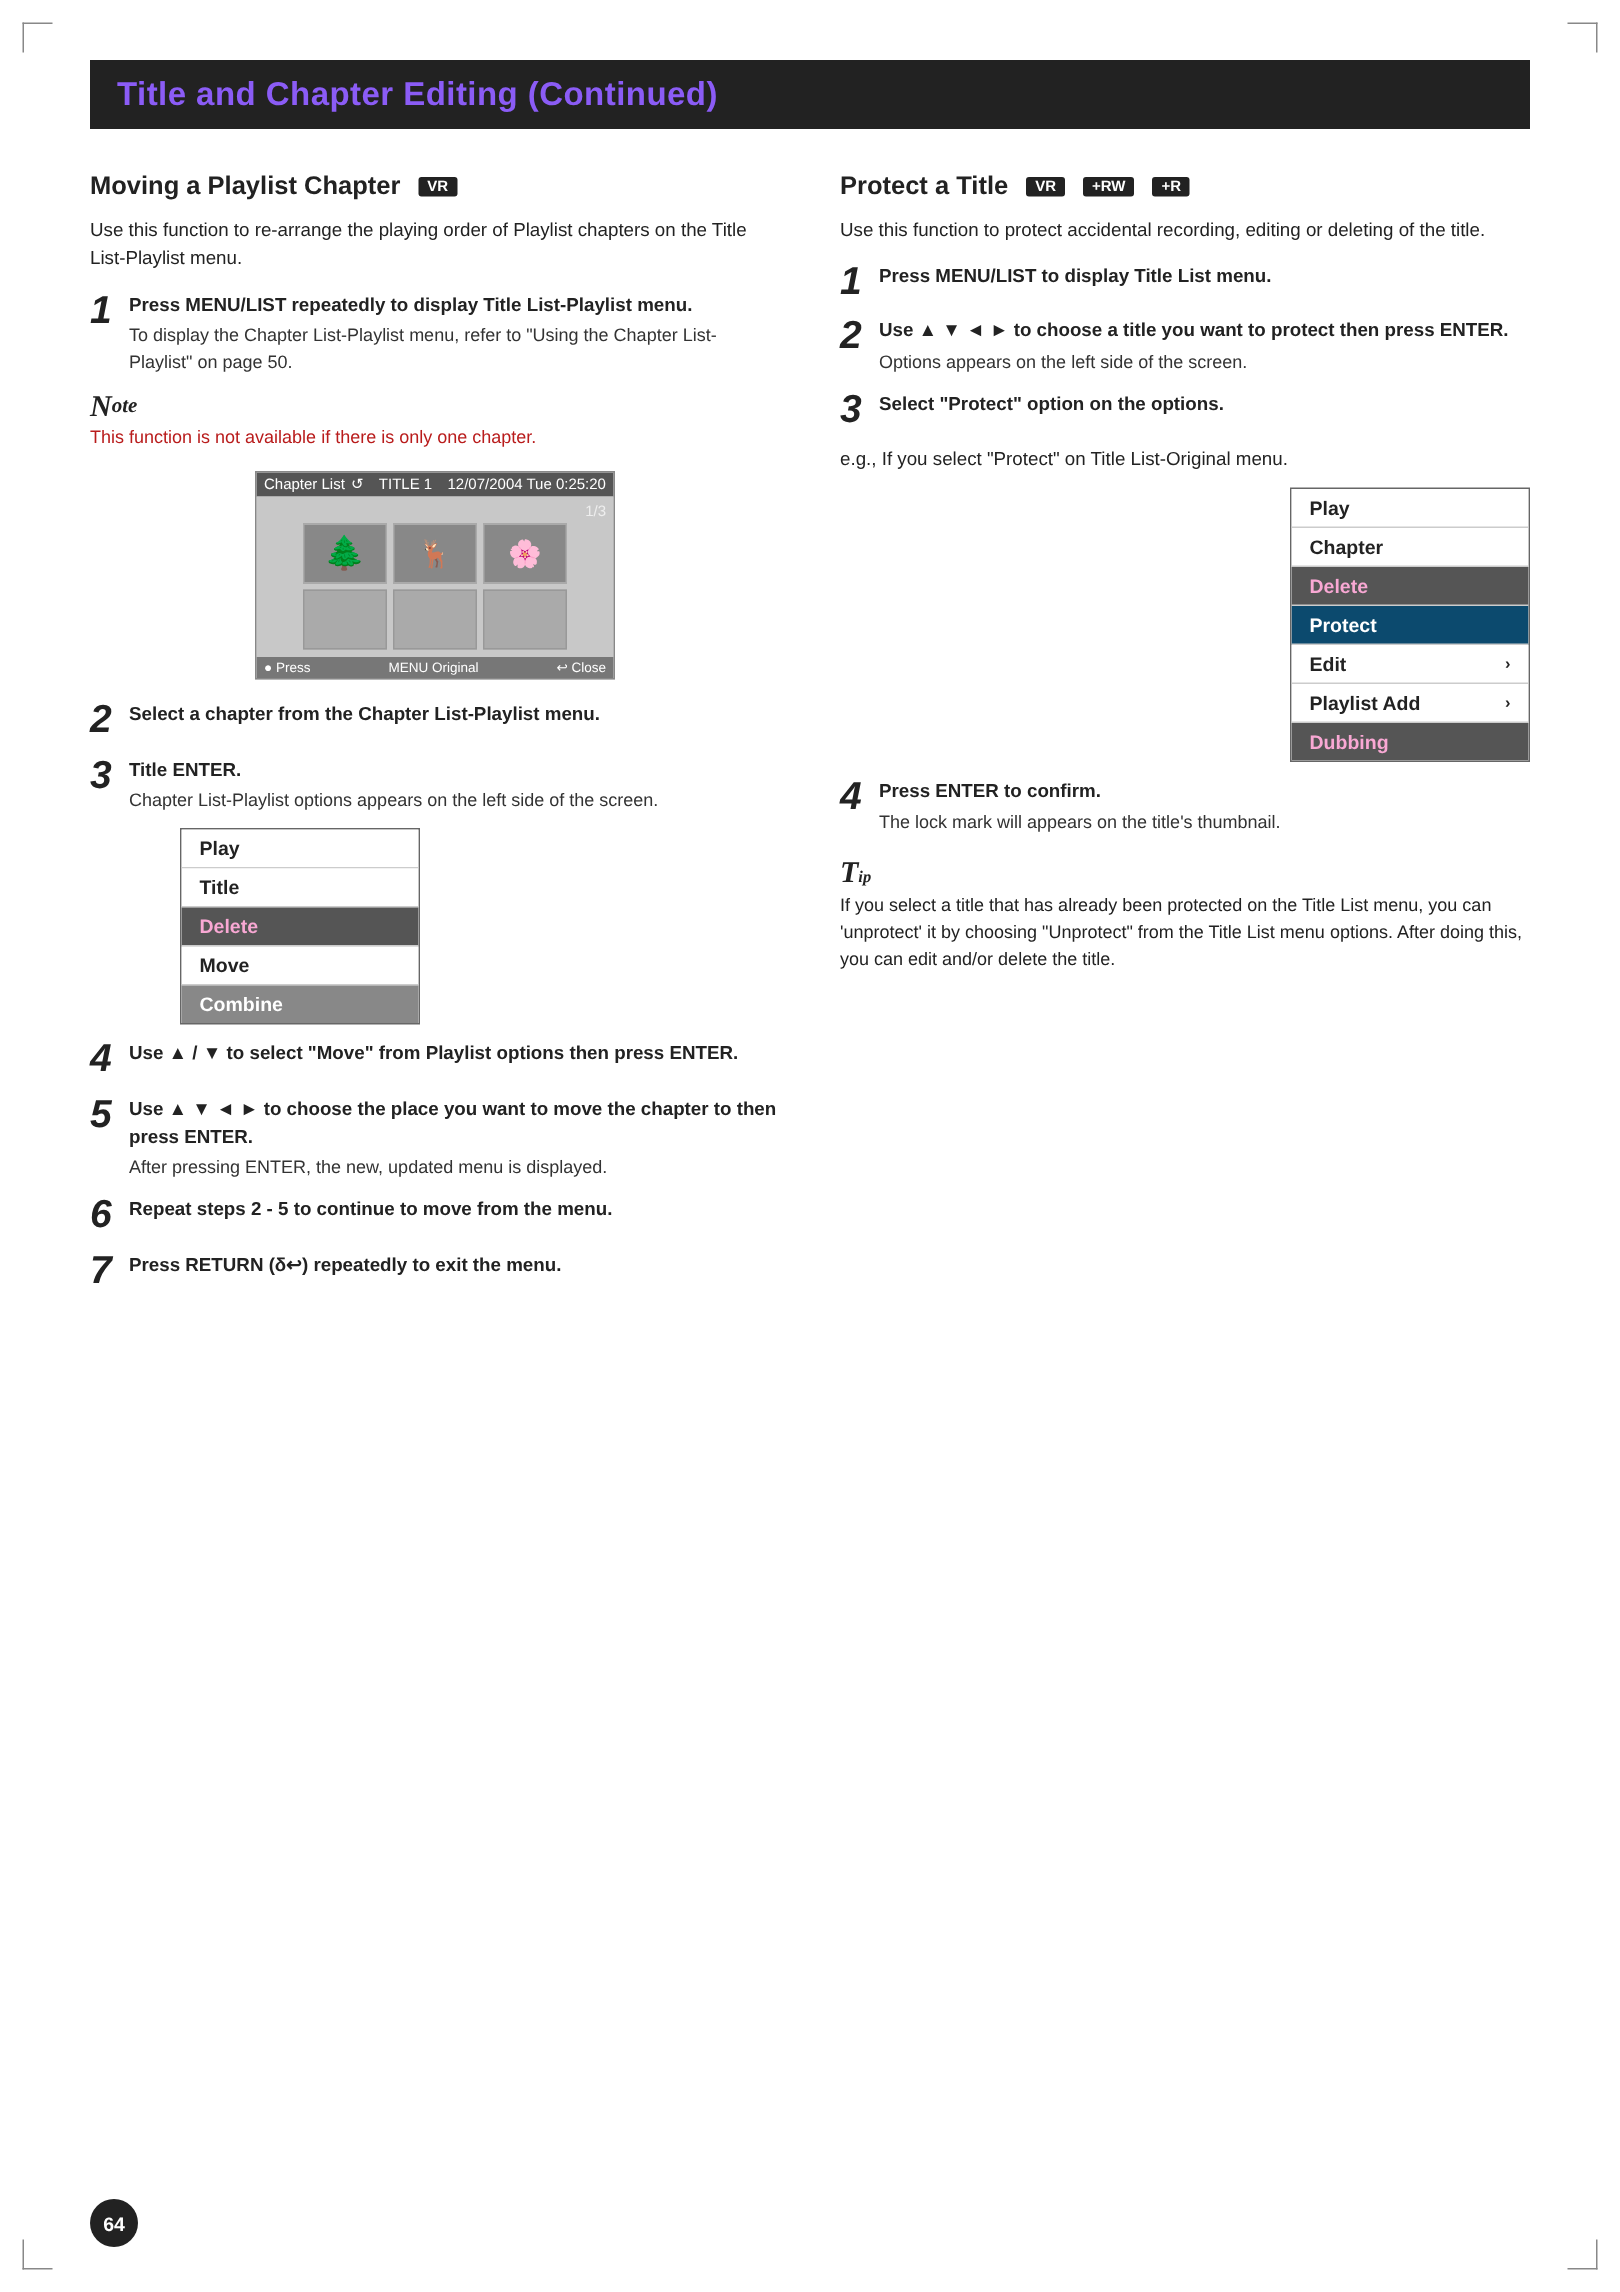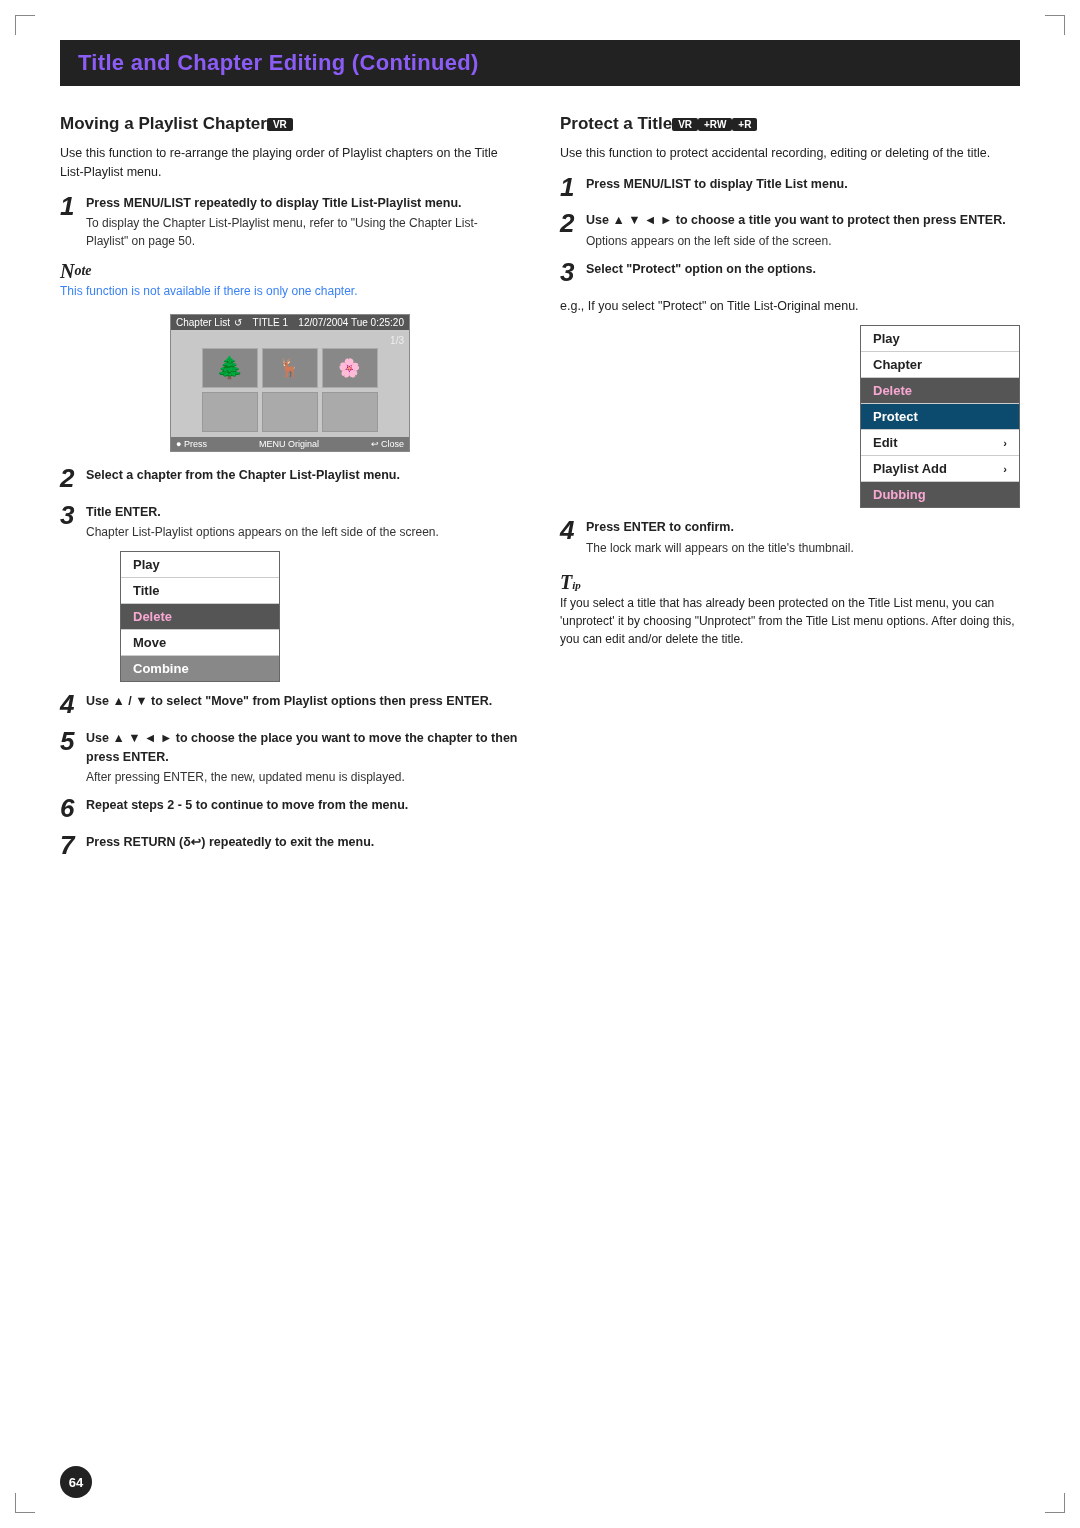--- a/index.html
+++ b/index.html
@@ -52,21 +52,21 @@
     .col-left { flex: 1; }
     .col-right { flex: 1; }
 
     
     .section-header {
       font-size: 17px;
       font-weight: bold;
       margin-bottom: 10px;
       display: flex;
       align-items: center;
-      gap: 0;
+      gap: 12px;
     }
 
     .badge {
       display: inline-block;
       background: #222;
       color: #fff;
       font-size: 10px;
       font-weight: bold;
       padding: 1px 6px;
       border-radius: 2px;
@@ -109,21 +109,21 @@
     }
 
     
     .note-box {
       border: none;
       margin-bottom: 14px;
     }
     .note-text {
       font-size: 12px;
       line-height: 1.4;
-      color: #3b82f6;
+      color: #b91c1c;
     }
 
     
     .tip-box {
       margin-top: 14px;
     }
     .tip-text {
       font-size: 12px;
       line-height: 1.5;
       color: #222;

